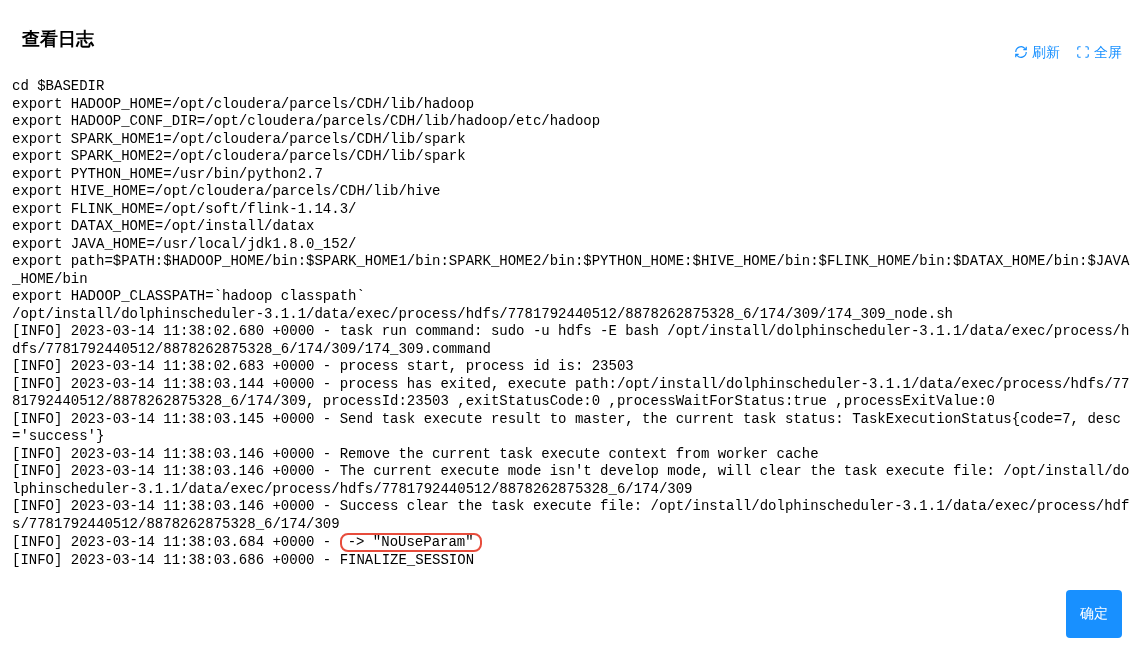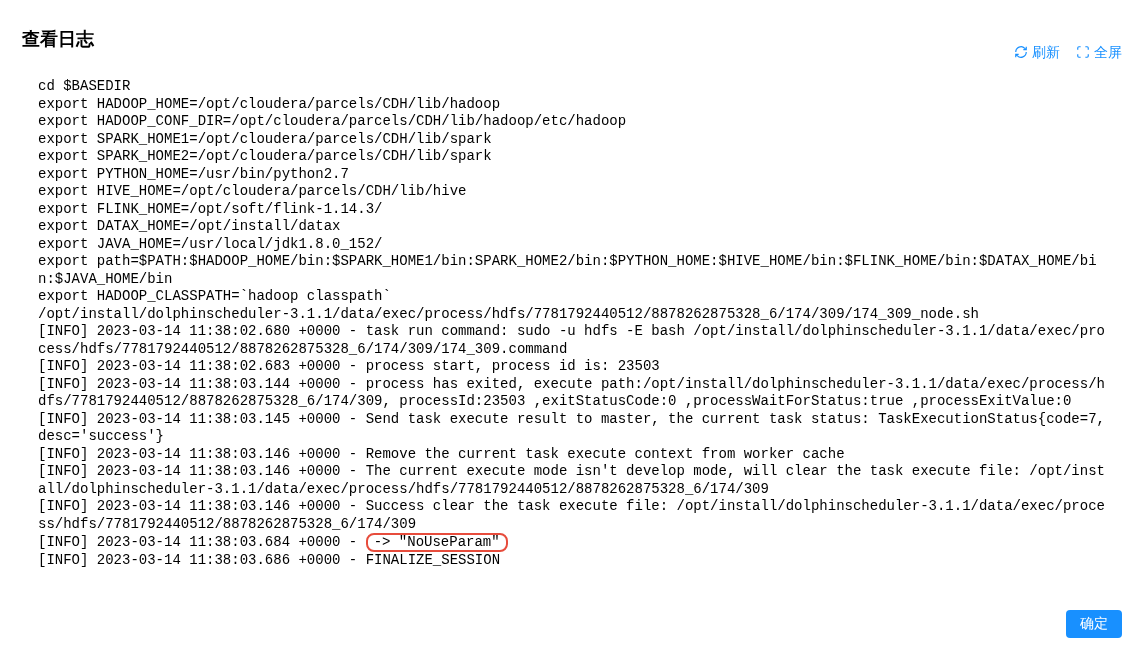--- a/index.html
+++ b/index.html
@@ -37,21 +37,21 @@
       color: #1890ff;
       font-size: 14px;
       cursor: pointer;
       margin-top: 28px;
     }
     .action-link svg {
       width: 14px;
       height: 14px;
     }
     .log-content {
-      padding: 8px 38px;
+      padding: 8px 12px;
       font-family: "SFMono-Regular", Consolas, "Liberation Mono", Menlo, monospace;
       font-size: 14px;
       line-height: 17.5px;
       color: #000;
       white-space: pre-wrap;
       word-break: break-all;
     }
     .log-line {
       display: block;
     }
@@ -66,21 +66,21 @@
     .footer {
       position: absolute;
       bottom: 14px;
       right: 22px;
     }
     .confirm-btn {
       background: #1890ff;
       color: #fff;
       border: none;
       border-radius: 4px;
-      padding: 5px 14px;
+      padding: 15px 14px;
       font-size: 14px;
       cursor: pointer;
     }
   </style>
 </head>
 <body>
 
 <div class="header">
   <div class="title">查看日志</div>
   <div class="header-actions">

